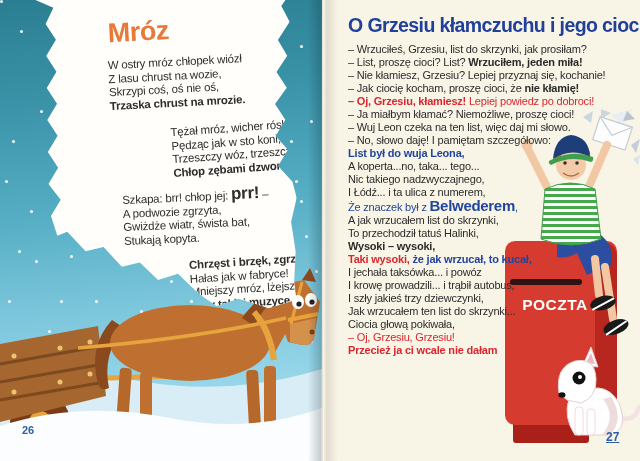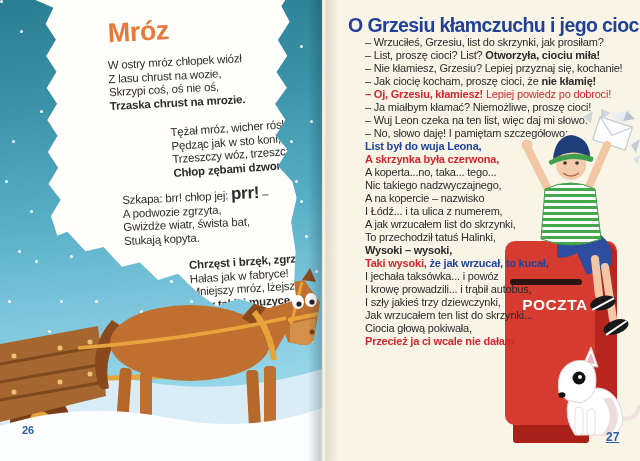--- a/index.html
+++ b/index.html
@@ -44,22 +44,22 @@
   .s3{margin:0 0 0 162px;transform:rotate(-2.5deg);}
   .pagenum-left{position:absolute;left:22px;top:424px;font-size:11px;font-weight:bold;
     color:#2b5fa8;z-index:7;}
   
   .gutter{position:absolute;left:308px;top:0;width:30px;height:461px;z-index:8;pointer-events:none;
     background:linear-gradient(to right,rgba(0,0,0,0) 0%,rgba(10,30,40,.22) 42%,rgba(255,255,255,.05) 52%,rgba(60,50,30,.12) 62%,rgba(0,0,0,0) 100%);}
   
   .right-page{position:absolute;left:322px;top:0;width:318px;height:461px;background:#f8f4e6;overflow:hidden;}
   .right-title{position:absolute;left:26px;top:14px;font-size:19.5px;font-weight:bold;
     color:#21409a;letter-spacing:-.6px;z-index:2;white-space:nowrap;}
-  .right-lines{position:absolute;left:26px;top:36px;z-index:2;line-height:13px;font-size:11px;
-    color:#2b2b2b;letter-spacing:-.2px;margin-left:17px;}
+  .right-lines{position:absolute;left:26px;top:43px;z-index:2;line-height:13px;font-size:11px;
+    color:#2b2b2b;letter-spacing:-.2px;}
   .right-lines .pline{white-space:nowrap;}
   .boy-scene{position:absolute;left:161px;top:107px;width:158px;height:346px;z-index:1;}
   .pagenum-right{position:absolute;left:284px;top:430px;font-size:12px;font-weight:bold;
     color:#2b5fa8;z-index:3;text-decoration:underline;}
   
   .seg.b{font-weight:bold;}
   .c-k{color:inherit;}
   .c-red{color:#d9262e;}
   .c-blue{color:#21459e;}
   .right-lines .big{font-size:15px;letter-spacing:-.3px;}
@@ -224,40 +224,40 @@
         <path d="M76,286 Q72,260 92,254 Q112,250 113,272 Q114,290 98,296 L84,293 Z" fill="#ffffff" stroke="#e4d0d0" stroke-width="1"></path>
         <circle cx="96" cy="271" r="6.5" fill="#111"></circle>
         <circle cx="97" cy="270" r="2" fill="#fff"></circle>
         <ellipse cx="79" cy="288" rx="3.5" ry="2.8" fill="#111"></ellipse>
       </g>
     </svg>
 
     <div class="right-title">O Grzesiu kłamczuchu i jego cioci</div>
     <div class="right-lines">
         <div class="pline"><span class="seg c-k">– Wrzuciłeś, Grzesiu, list do skrzynki, jak prosiłam?</span></div>
-        <div class="pline"><span class="seg c-k">– List, proszę cioci? List? </span><span class="seg c-k b">Otworzyła, ciociu miła!</span></div>
+        <div class="pline"><span class="seg c-k">– List, proszę cioci? List? </span><span class="seg c-k b">Wrzuciłem, jeden miła!</span></div>
         <div class="pline"><span class="seg c-k">– Nie kłamiesz, Grzesiu? Lepiej przyznaj się, kochanie!</span></div>
         <div class="pline"><span class="seg c-k">– Jak ciocię kocham, proszę cioci, że </span><span class="seg c-k b">nie kłamię!</span></div>
         <div class="pline"><span class="seg c-red b">– Oj, Grzesiu, kłamiesz!</span><span class="seg c-red"> Lepiej powiedz po dobroci!</span></div>
         <div class="pline"><span class="seg c-k">– Ja miałbym kłamać? Niemożliwe, proszę cioci!</span></div>
         <div class="pline"><span class="seg c-k">– Wuj Leon czeka na ten list, więc daj mi słowo.</span></div>
         <div class="pline"><span class="seg c-k">– No, słowo daję! I pamiętam szczegółowo:</span></div>
         <div class="pline"><span class="seg c-blue b">List był do wuja Leona,</span></div>
-        <div class="pline"><span class="seg c-red b">A skrzynka była czerwona,</span></div>
         <div class="pline"><span class="seg c-k">A koperta...no, taka... tego...</span></div>
         <div class="pline"><span class="seg c-k">Nic takiego nadzwyczajnego,</span></div>
-        <div class="pline"><span class="seg c-k">A na kopercie – nazwisko</span></div>
         <div class="pline"><span class="seg c-k">I Łódź... i ta ulica z numerem,</span></div>
+        <div class="pline"><span class="seg c-blue">Że znaczek był z </span><span class="seg c-blue b big">Belwederem</span><span class="seg c-blue">,</span></div>
         <div class="pline"><span class="seg c-k">A jak wrzucałem list do skrzynki,</span></div>
         <div class="pline"><span class="seg c-k">To przechodził tatuś Halinki,</span></div>
         <div class="pline"><span class="seg c-k b">Wysoki – wysoki,</span></div>
         <div class="pline"><span class="seg c-red b">Taki wysoki, </span><span class="seg c-blue b">że jak wrzucał, to kucał,</span></div>
         <div class="pline"><span class="seg c-k">I jechała taksówka... i powóz</span></div>
         <div class="pline"><span class="seg c-k">I krowę prowadzili... i trąbił autobus,</span></div>
         <div class="pline"><span class="seg c-k">I szły jakieś trzy dziewczynki,</span></div>
         <div class="pline"><span class="seg c-k">Jak wrzucałem ten list do skrzynki...</span></div>
         <div class="pline"><span class="seg c-k">Ciocia głową pokiwała,</span></div>
+        <div class="pline"><span class="seg c-red">– Oj, Grzesiu, Grzesiu!</span></div>
         <div class="pline"><span class="seg c-red b">Przecież ja ci wcale nie dałam</span></div>
       </div>
     <div class="pagenum-right">27</div>
   </div>
 
 </div>
 
 </body></html>

